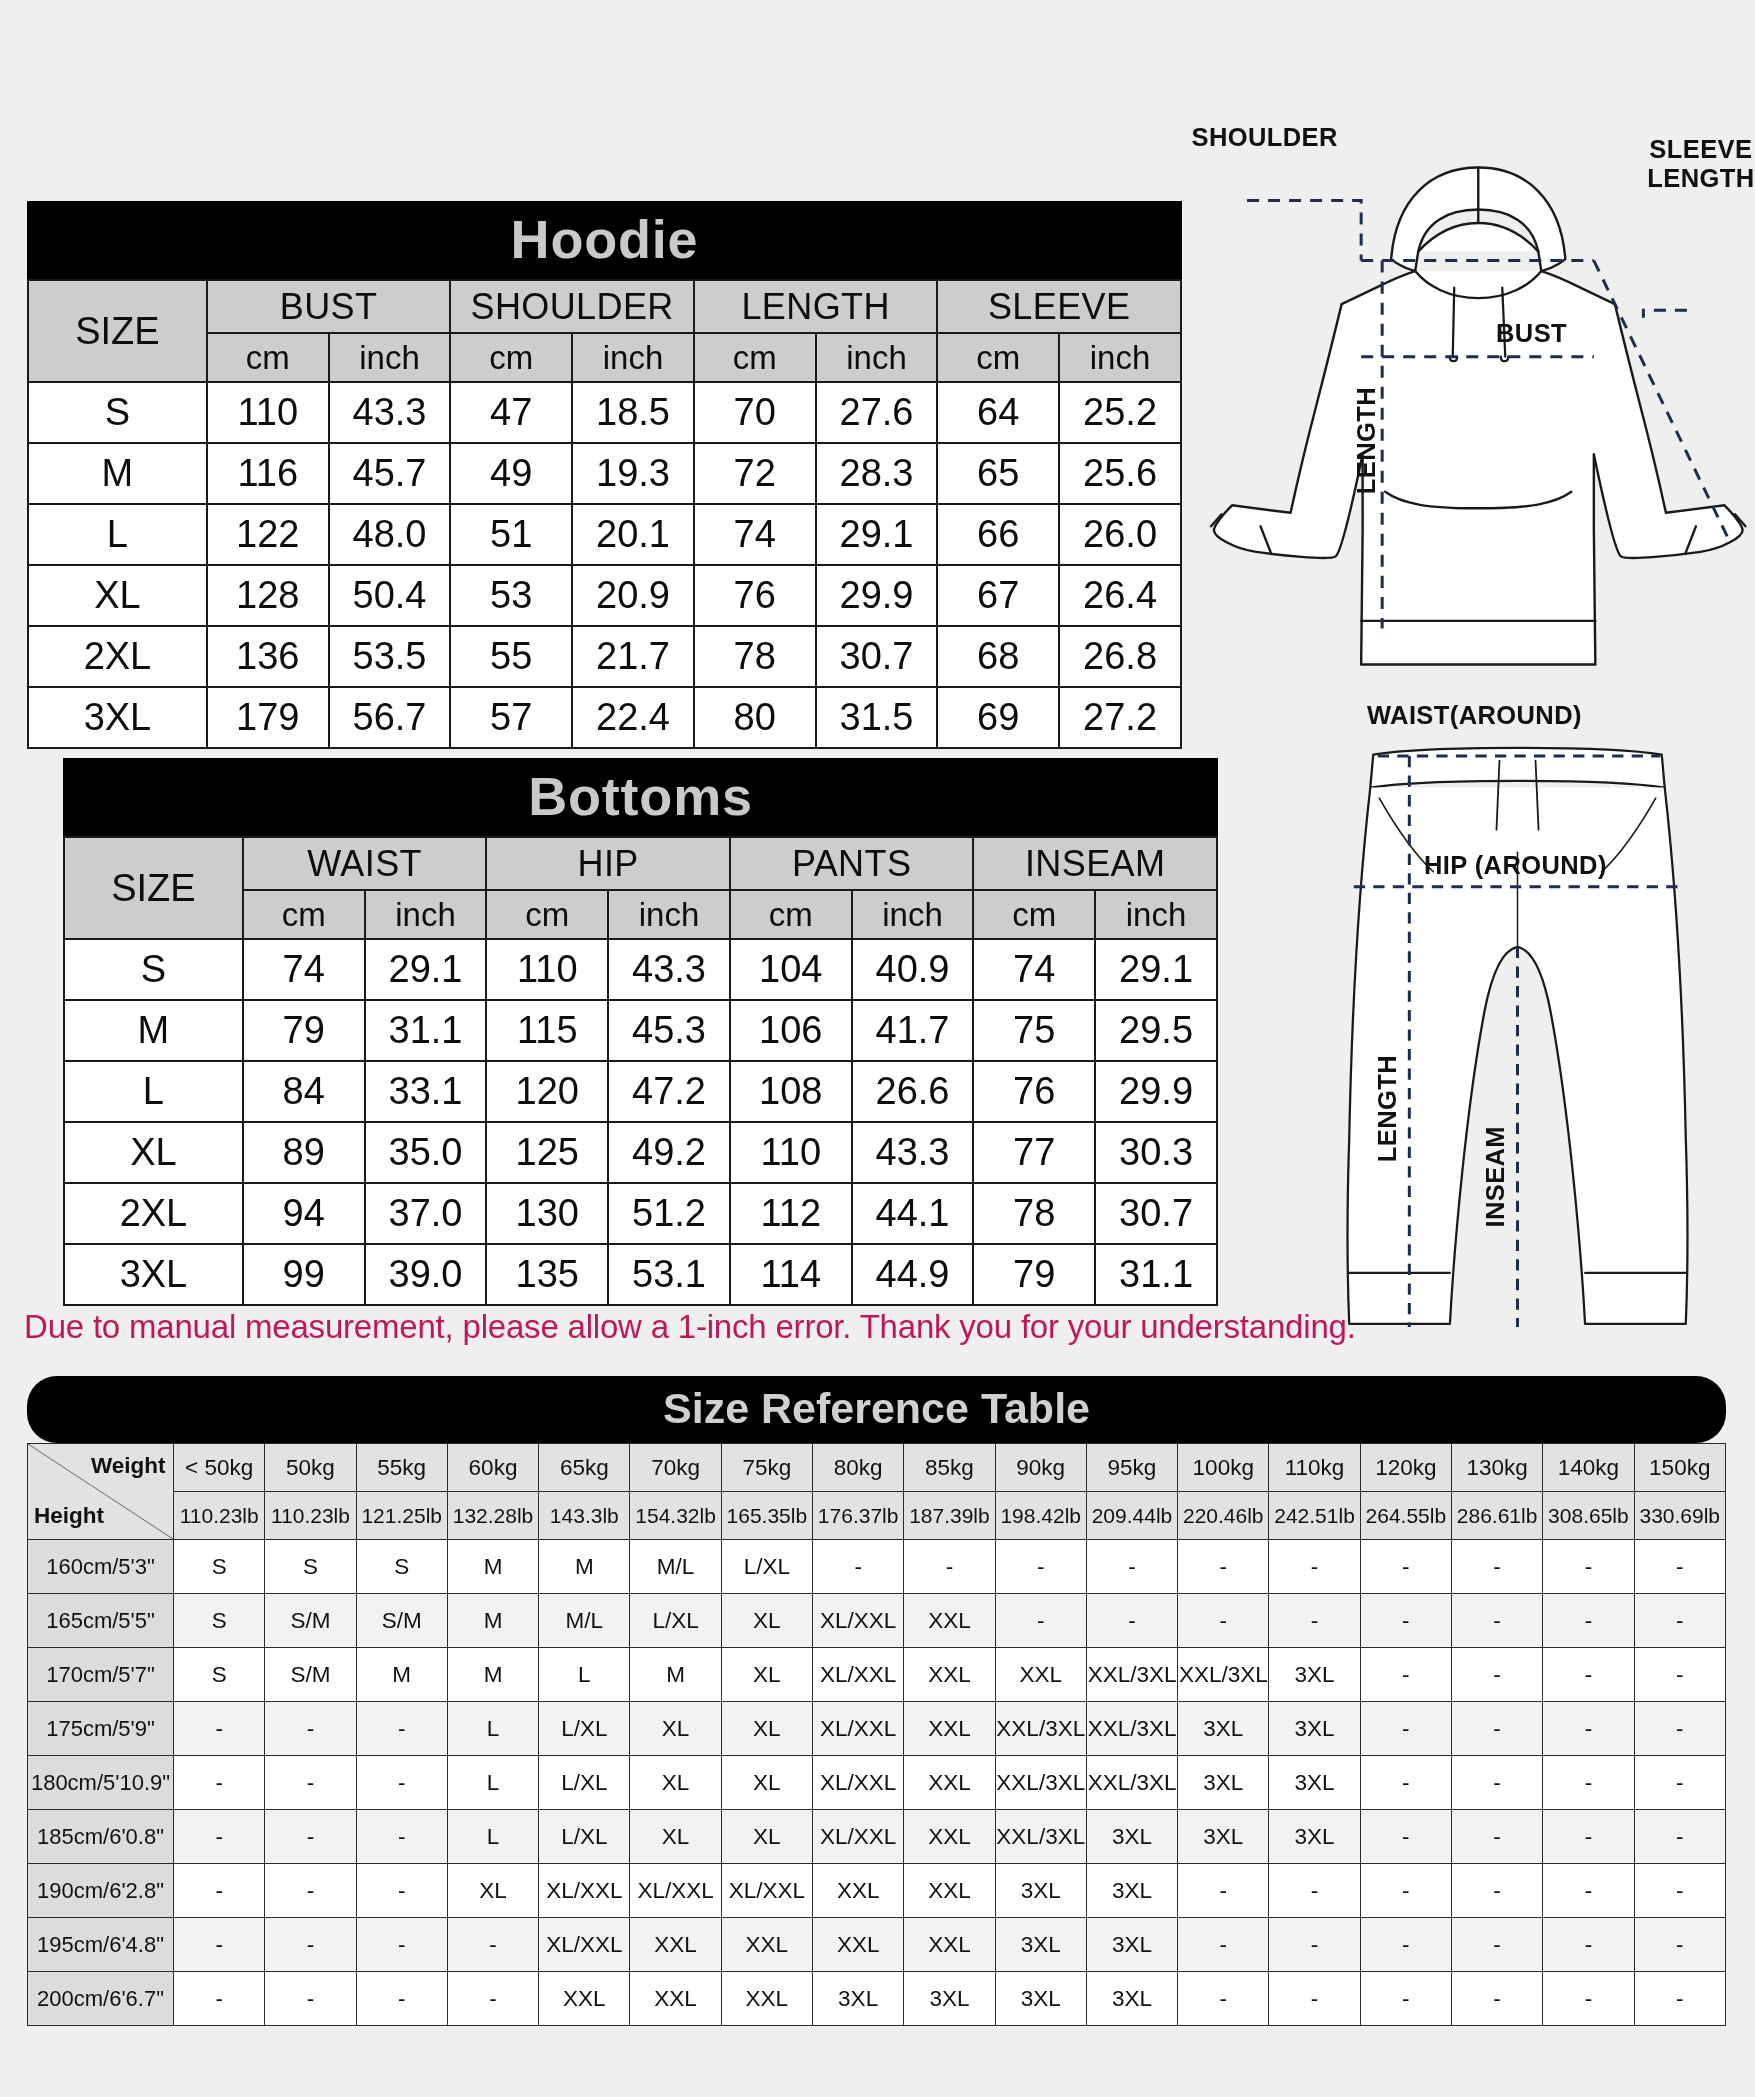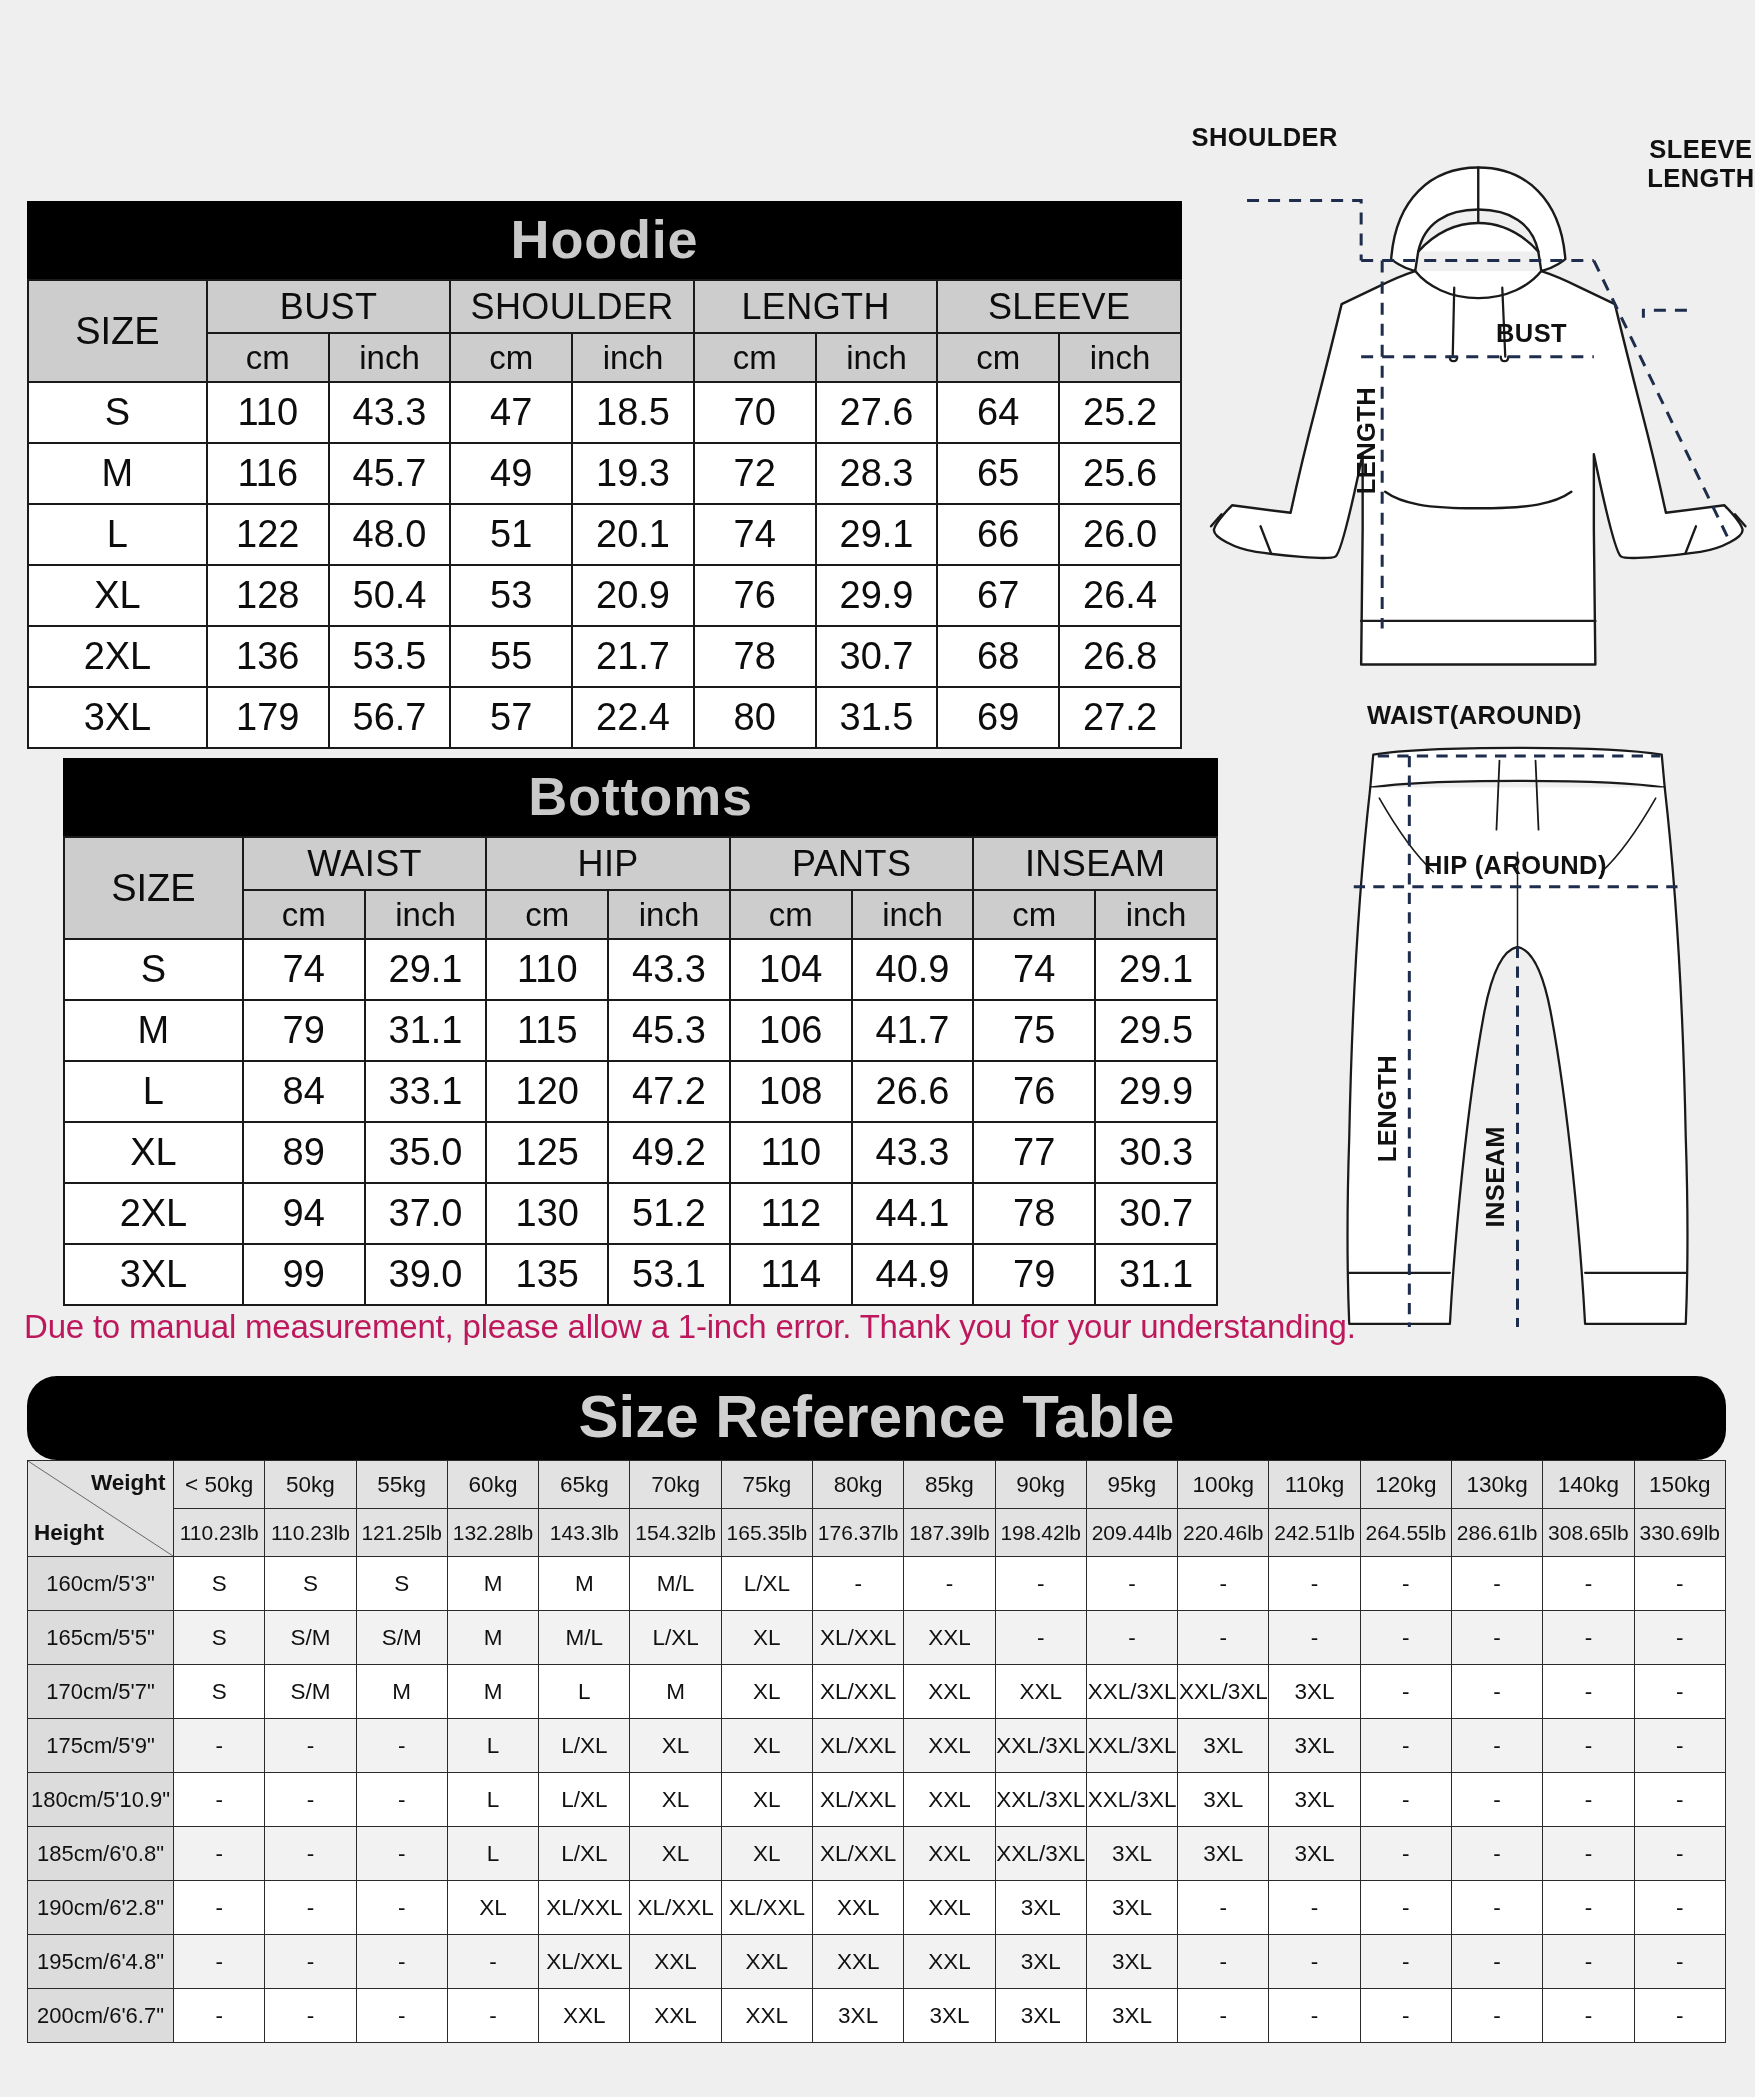--- a/index.html
+++ b/index.html
@@ -91,21 +91,21 @@
   #ref-wrap {
     position: absolute;
     left: 27px;
     top: 1376px;
     width: 1699px;
   }
   .ref-band {
     background: #000;
     color: #d0d0d0;
     text-align: center;
-    font-size: 60px;
+    font-size: 43px;
     font-weight: bold;
     padding: 10.5px 0 13.5px 0;
     line-height: 1.0;
     border-radius: 30px;
   }
   .ref-table {
     border-collapse: collapse;
     width: 100%;
     table-layout: fixed;
     background: #fff;

